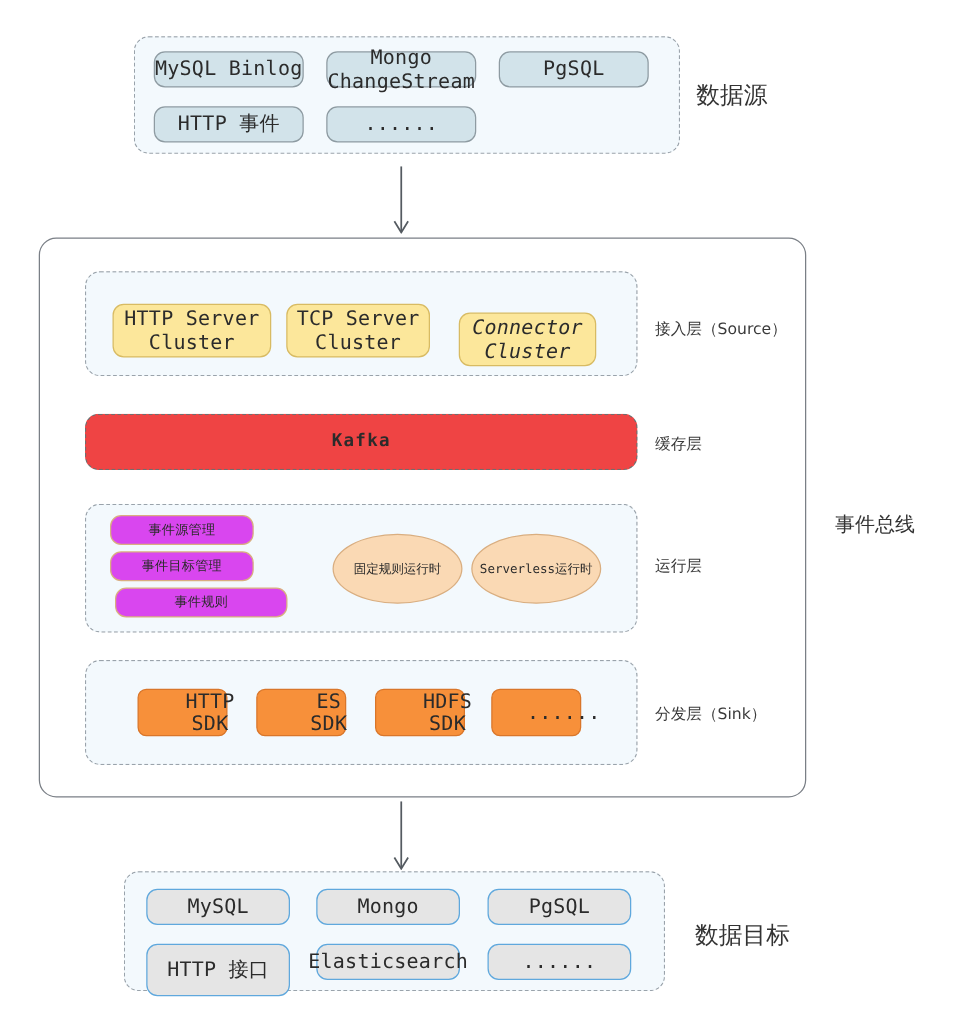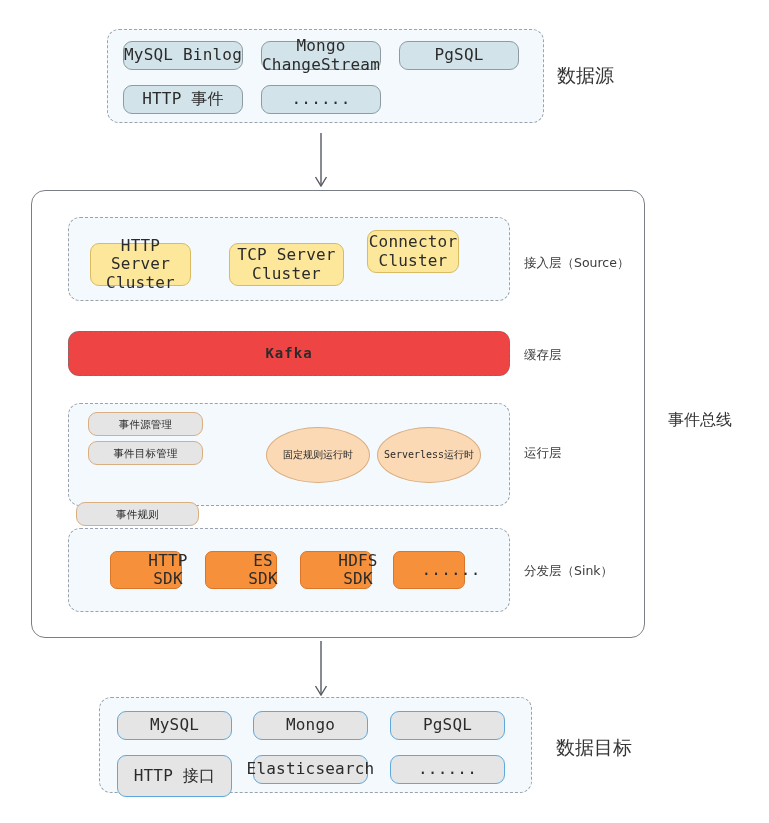--- a/index.html
+++ b/index.html
@@ -36,21 +36,21 @@
     background:#d2e3ea;border:1.1px solid #8e9ba2;color:#2b2b2b;
   }
   .chip-source-layer{ 
     background:#fce79b;border:1.1px solid #d8bb63;color:#2b2b2b;
   }
   .chip-kafka{
     background:#ef4444;border:1.4px dashed #6f6f6f;color:#2b2b2b;
     border-radius:11px;font-size:14px;font-weight:bold;letter-spacing:1px;
   }
   .chip-runtime{
-    background:#e5e5e5;border:1.1px solid #d9ae80;color:#2b2b2b;
+    background:#d946ef;border:1.1px solid #d9ae80;color:#2b2b2b;
     font-family:"DejaVu Sans","Liberation Sans",sans-serif;font-size:10.5px;
   }
   .ellipse-runtime{
     background:#fad9b4;border:1.1px solid #d9ae80;color:#2b2b2b;
     border-radius:50%;
     display:flex;align-items:center;justify-content:center;
     font-size:10px;text-align:left;
   }
   .chip-sink{
     background:#f7903a;border:1.1px solid #d9762a;color:#2b2b2b;
@@ -98,35 +98,35 @@
     <polyline points="5.5,44 11,53 16.5,44" fill="none" stroke="#555b61" stroke-width="1.4"></polyline>
   </svg>
 </div>
 
 <div class="abs solid-panel" style="left:31px;top:190px;width:614px;height:448px;"></div>
 
 <div class="abs bus-label" style="left:668px;top:410px;">事件总线</div>
 
 <div class="abs dashed-panel" style="left:68px;top:217px;width:442px;height:84px;"></div>
 
-<div class="abs chip chip-source-layer" style="left:90px;top:243px;width:101px;height:43px;">HTTP Server Cluster</div>
+<div class="abs chip chip-source-layer" style="left:90px;top:243px;width:127px;height:43px;">HTTP Server Cluster</div>
 <div class="abs chip chip-source-layer" style="left:229px;top:243px;width:115px;height:43px;">TCP Server Cluster</div>
-<div class="abs chip chip-source-layer" style="left:367px;top:230px;width:92px;height:43px;">Connector Cluster</div>
+<div class="abs chip chip-source-layer" style="left:367px;top:250px;width:110px;height:43px;font-style:italic;">Connector Cluster</div>
 
 <div class="abs layer-label" style="left:524px;top:255px;">接入层（Source）</div>
 
 <div class="abs chip chip-kafka" style="left:68px;top:331px;width:442px;height:45px;">Kafka</div>
 
 <div class="abs layer-label" style="left:524px;top:347px;">缓存层</div>
 
 <div class="abs dashed-panel" style="left:68px;top:403px;width:442px;height:103px;"></div>
 
 <div class="abs chip chip-runtime" style="left:88px;top:412px;width:115px;height:24px;">事件源管理</div>
 <div class="abs chip chip-runtime" style="left:88px;top:441px;width:115px;height:24px;">事件目标管理</div>
-<div class="abs chip chip-runtime" style="left:76px;top:470px;width:123px;height:24px;margin-top:32px;">事件规则</div>
+<div class="abs chip chip-runtime" style="left:92px;top:470px;width:138px;height:24px;">事件规则</div>
 
 <div class="abs ellipse-runtime" style="left:266px;top:427px;width:104px;height:56px;">固定规则运行时</div>
 <div class="abs ellipse-runtime" style="left:377px;top:427px;width:104px;height:56px;">Serverless运行时</div>
 
 <div class="abs layer-label" style="left:524px;top:445px;">运行层</div>
 
 <div class="abs dashed-panel" style="left:68px;top:528px;width:442px;height:84px;"></div>
 
 <div class="abs chip chip-sink" style="left:110px;top:551px;width:72px;height:38px;">HTTP SDK</div>
 <div class="abs chip chip-sink" style="left:205px;top:551px;width:72px;height:38px;">ES SDK</div>

